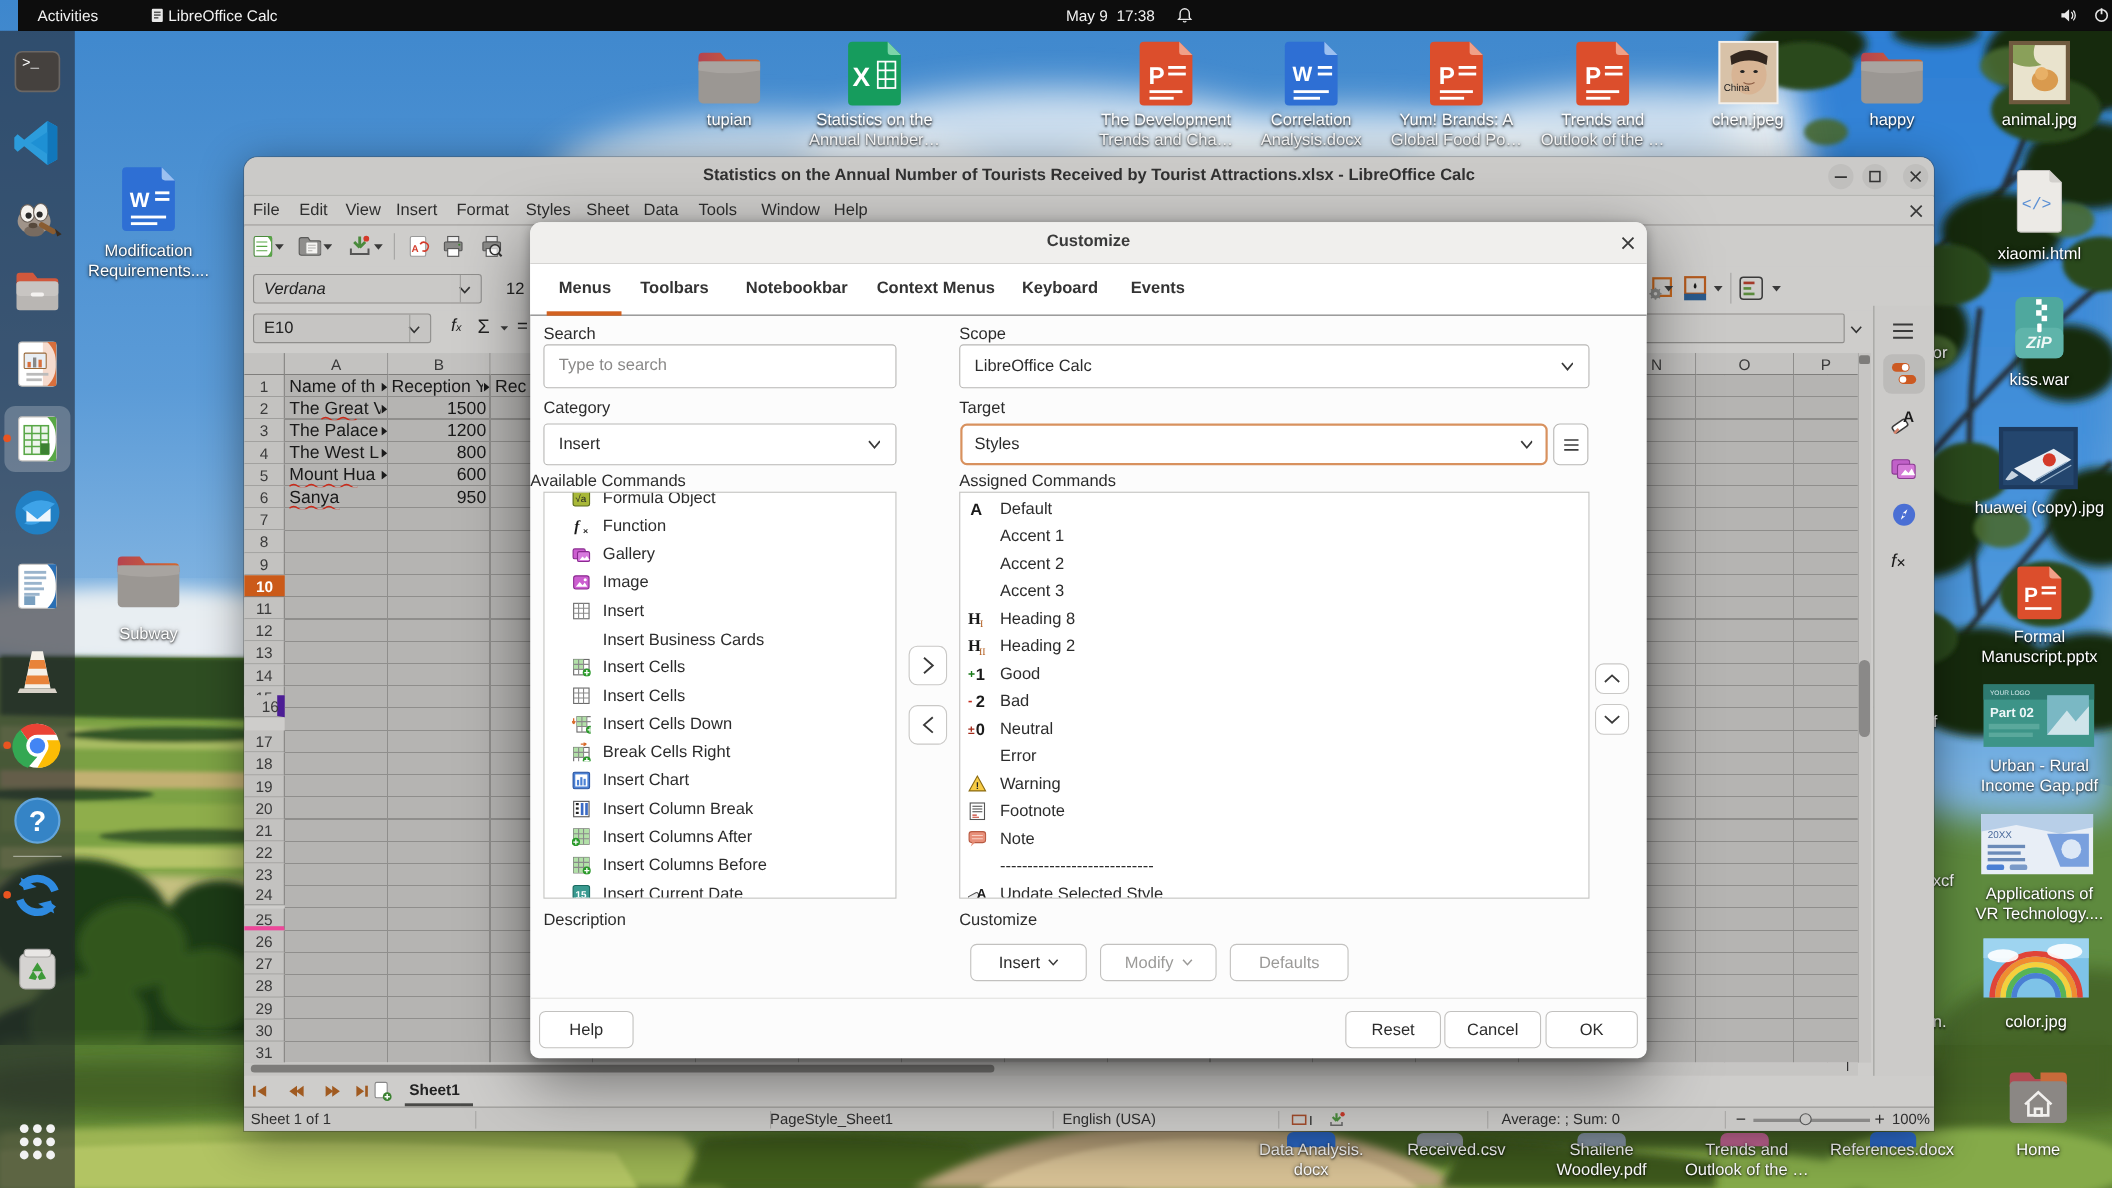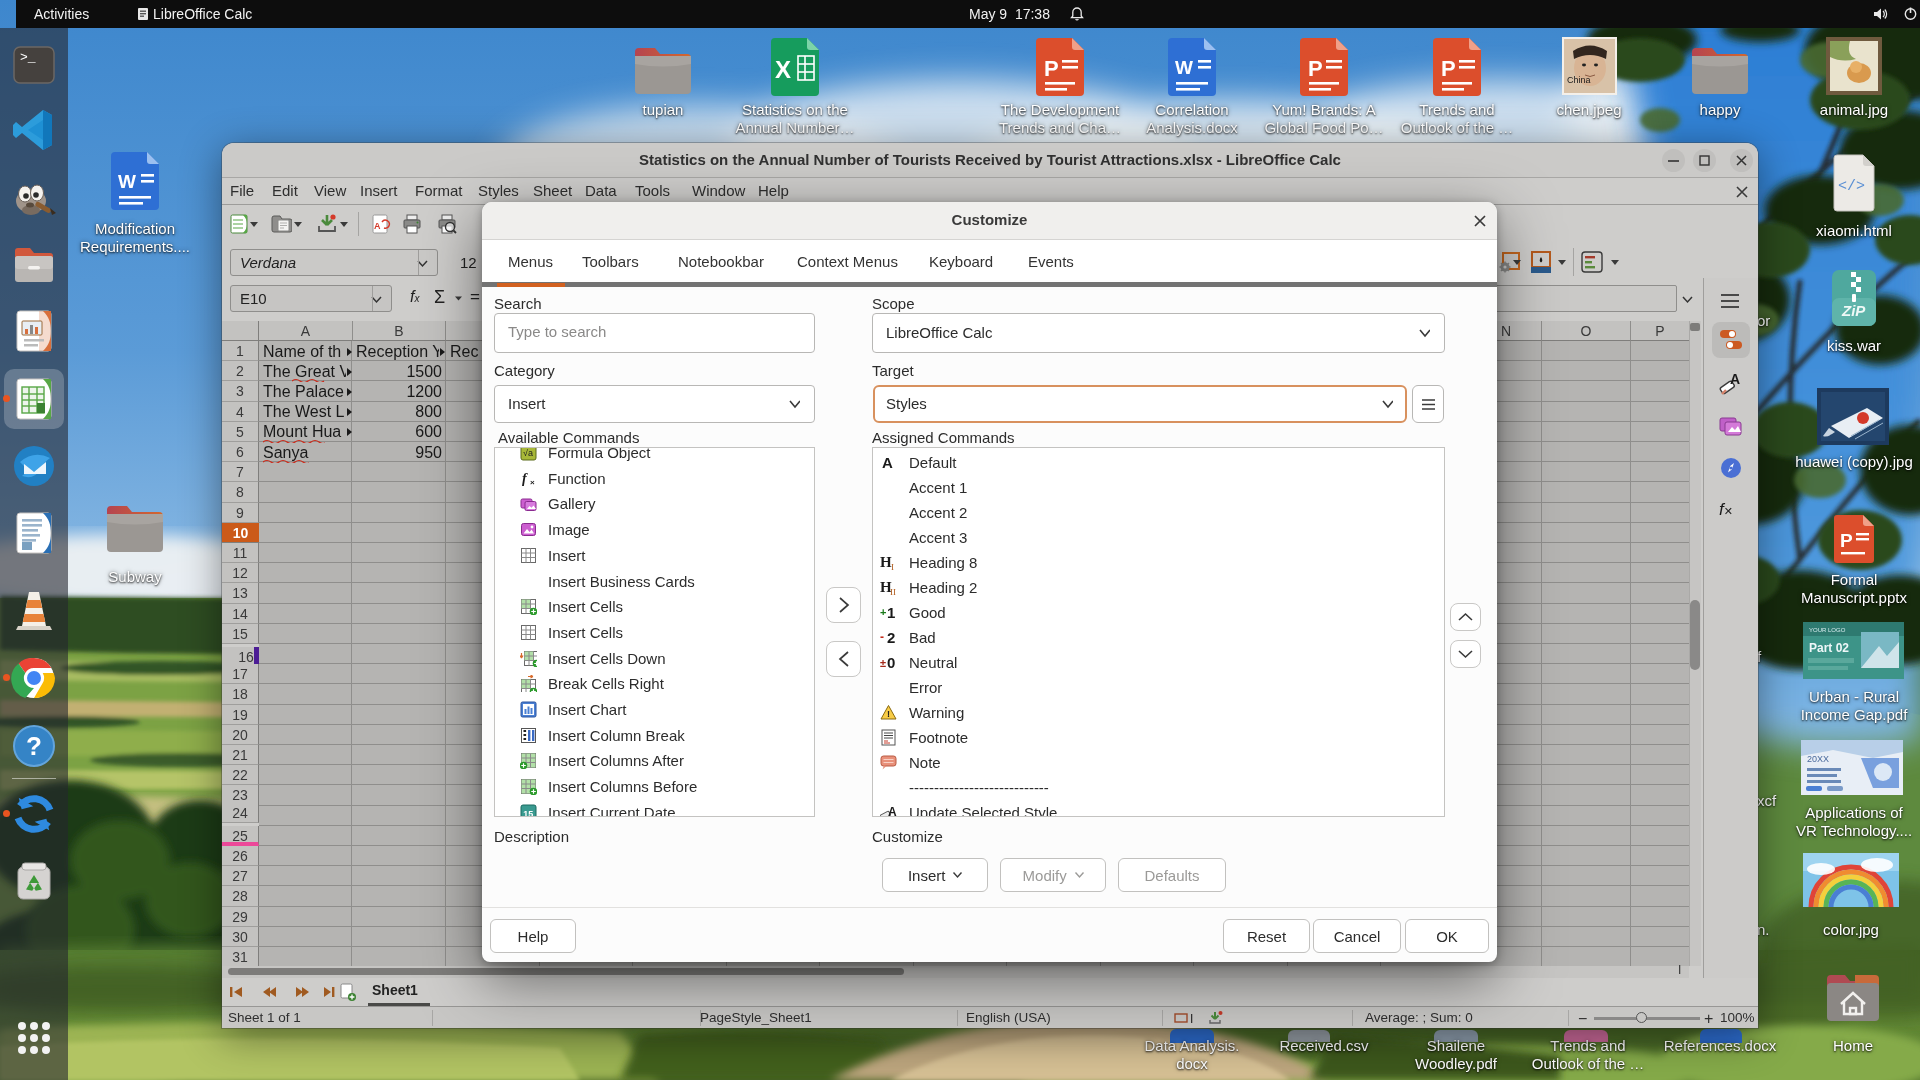--- a/index.html
+++ b/index.html
@@ -44,21 +44,21 @@
   #sheettabs { position:absolute; left:0; top:835px; width:100%; height:28px; background:#cecdcb; font-size:14px; }
   #statusbar { position:absolute; left:0; top:863px; width:100%; height:22px; background:#c8c7c5; border-top:1px solid #989795; font-size:13.5px; color:#2e2e2e; }
   #statusbar span { position:absolute; top:3px; }
 
   
   #sidebar { position:absolute; left:1481px; top:135px; width:55px; height:728px; background:#cccbc9; border-left:1px solid #9f9e9c; }
 
   
   #dialog { position:absolute; left:482px; top:202px; width:1015px; height:760px; background:#fcfcfc; border-radius:10px 10px 8px 8px; box-shadow:0 18px 60px rgba(0,0,0,.5), 0 2px 10px rgba(0,0,0,.3); z-index:20; font-size:15px; color:#2c2c2c; }
   #dtitle { position:absolute; left:0; top:0; width:100%; height:38px; background:#f0efed; border-bottom:1px solid #d5d4d2; border-radius:10px 10px 0 0; }
-  #dtabs { position:absolute; left:0; top:38px; width:100%; height:47px; background:#ffffff; border-bottom:5px solid #737373; }
+  #dtabs { position:absolute; left:0; top:38px; width:100%; height:47px; background:#ffffff; border-bottom:1px solid #737373;font-weight:bold; }
   #dtabs span { position:absolute; top:13px; color:#333; }
   .dlabel2 { position:absolute; color:#2c2c2c; }
   .field { position:absolute; background:#fff; border:1px solid #b8b7b5; border-radius:4px; }
   .chev { position:absolute; width:12px; height:12px; }
   .listbox { position:absolute; background:#fff; border:1px solid #c4c3c1; }
   .litem { position:absolute; left:0; width:100%; height:26px; line-height:26px; white-space:nowrap; }
   .licon { position:absolute; left:21px; top:5px; width:17px; height:17px; }
   .ltext { position:absolute; left:65px; top:0; }
   .sqbtn { position:absolute; background:#fff; border:1px solid #c9c8c6; border-radius:8px; }
   .dbtn { position:absolute; background:#fff; border:1px solid #c2c1bf; border-radius:6px; text-align:center; font-size:15px; color:#2c2c2c; }
@@ -801,21 +801,21 @@
       <div class="rowhead" style="top:121.0px;height:20.2px;line-height:20.2px;border-bottom:1px solid #9f9e9c;border-right:1px solid #7f7e7c;">6</div>
       <div class="rowhead" style="top:141.2px;height:20.2px;line-height:20.2px;border-bottom:1px solid #9f9e9c;border-right:1px solid #7f7e7c;">7</div>
       <div class="rowhead" style="top:161.4px;height:20.2px;line-height:20.2px;border-bottom:1px solid #9f9e9c;border-right:1px solid #7f7e7c;">8</div>
       <div class="rowhead" style="top:181.6px;height:20.2px;line-height:20.2px;border-bottom:1px solid #9f9e9c;border-right:1px solid #7f7e7c;">9</div>
       <div class="rowhead" style="top:201.8px;height:20.2px;background:#cb5a19;color:#fff;font-weight:bold;line-height:20.2px;border-bottom:1px solid #7f7e7c;">10</div>
       <div class="rowhead" style="top:222.0px;height:20.2px;line-height:20.2px;border-bottom:1px solid #9f9e9c;border-right:1px solid #7f7e7c;">11</div>
       <div class="rowhead" style="top:242.2px;height:20.2px;line-height:20.2px;border-bottom:1px solid #9f9e9c;border-right:1px solid #7f7e7c;">12</div>
       <div class="rowhead" style="top:262.4px;height:20.2px;line-height:20.2px;border-bottom:1px solid #9f9e9c;border-right:1px solid #7f7e7c;">13</div>
       <div class="rowhead" style="top:282.6px;height:20.2px;line-height:20.2px;border-bottom:1px solid #9f9e9c;border-right:1px solid #7f7e7c;">14</div>
       <div class="rowhead" style="top:302.8px;height:20.2px;line-height:20.2px;border-bottom:1px solid #9f9e9c;border-right:1px solid #7f7e7c;">15</div>
-      <div class="rowhead" style="top:326px;height:20.2px;line-height:20.2px;border-bottom:1px solid #9f9e9c;border-right:5px solid #4c1d95;padding-left:16px;">16</div>
+      <div class="rowhead" style="top:311px;height:20.2px;line-height:20.2px;border-bottom:1px solid #9f9e9c;border-right:7px solid #4c1d95;padding-left:16px;">16</div>
       <div class="rowhead" style="top:343.2px;height:20.2px;line-height:20.2px;border-bottom:1px solid #9f9e9c;border-right:1px solid #7f7e7c;">17</div>
       <div class="rowhead" style="top:363.4px;height:20.2px;line-height:20.2px;border-bottom:1px solid #9f9e9c;border-right:1px solid #7f7e7c;">18</div>
       <div class="rowhead" style="top:383.6px;height:20.2px;line-height:20.2px;border-bottom:1px solid #9f9e9c;border-right:1px solid #7f7e7c;">19</div>
       <div class="rowhead" style="top:403.8px;height:20.2px;line-height:20.2px;border-bottom:1px solid #9f9e9c;border-right:1px solid #7f7e7c;">20</div>
       <div class="rowhead" style="top:424.0px;height:20.2px;line-height:20.2px;border-bottom:1px solid #9f9e9c;border-right:1px solid #7f7e7c;">21</div>
       <div class="rowhead" style="top:444.2px;height:20.2px;line-height:20.2px;border-bottom:1px solid #9f9e9c;border-right:1px solid #7f7e7c;">22</div>
       <div class="rowhead" style="top:464.4px;height:20.2px;line-height:20.2px;border-bottom:1px solid #9f9e9c;border-right:1px solid #7f7e7c;">23</div>
       <div class="rowhead" style="top:482px;height:20.2px;line-height:20.2px;border-bottom:1px solid #9f9e9c;border-right:1px solid #7f7e7c;">24</div>
       <div class="rowhead" style="top:504.8px;height:20.2px;line-height:20.2px;border-bottom:4px solid #ec4899;border-right:1px solid #7f7e7c;">25</div>
       <div class="rowhead" style="top:525.0px;height:20.2px;line-height:20.2px;border-bottom:1px solid #9f9e9c;border-right:1px solid #7f7e7c;">26</div>
@@ -1017,21 +1017,21 @@
       </svg>
     <div class="field" style="left:930px;top:183px;width:32px;height:38px;border-radius:6px;"></div>
     <svg class="abs" style="left:938px;top:195px;" width="17" height="14">
         <g stroke="#3a3a3a" stroke-width="1.5">
           <line x1="2" y1="3" x2="15" y2="3"></line>
           <line x1="2" y1="7.5" x2="15" y2="7.5"></line>
           <line x1="2" y1="12" x2="15" y2="12"></line>
         </g>
       </svg>
 
-    <div class="dlabel2" style="left:16px;top:227px;">Available Commands</div>
+    <div class="dlabel2" style="left:0;top:227px;">Available Commands</div>
     <div class="listbox" id="avail" style="left:12px;top:245px;width:321px;height:370px;overflow:hidden;">
       <div class="litem" style="top:-8.0px;height:25.7px;line-height:25.7px;">
           <svg class="licon" style="left:25px;top:4px;" viewBox="0 0 17 17">
             <rect x="1" y="1" width="15" height="15" rx="2" fill="#a8b838" stroke="#5a6a1a"></rect>
             <text x="3" y="12" font-size="9" fill="#222">√a</text>
           </svg>
           <span class="ltext" style="left:53px;">Formula Object</span>
         </div>
       <div class="litem" style="top:17.7px;height:25.7px;line-height:25.7px;">
           <svg class="licon" style="left:25px;top:4px;" viewBox="0 0 17 17">

